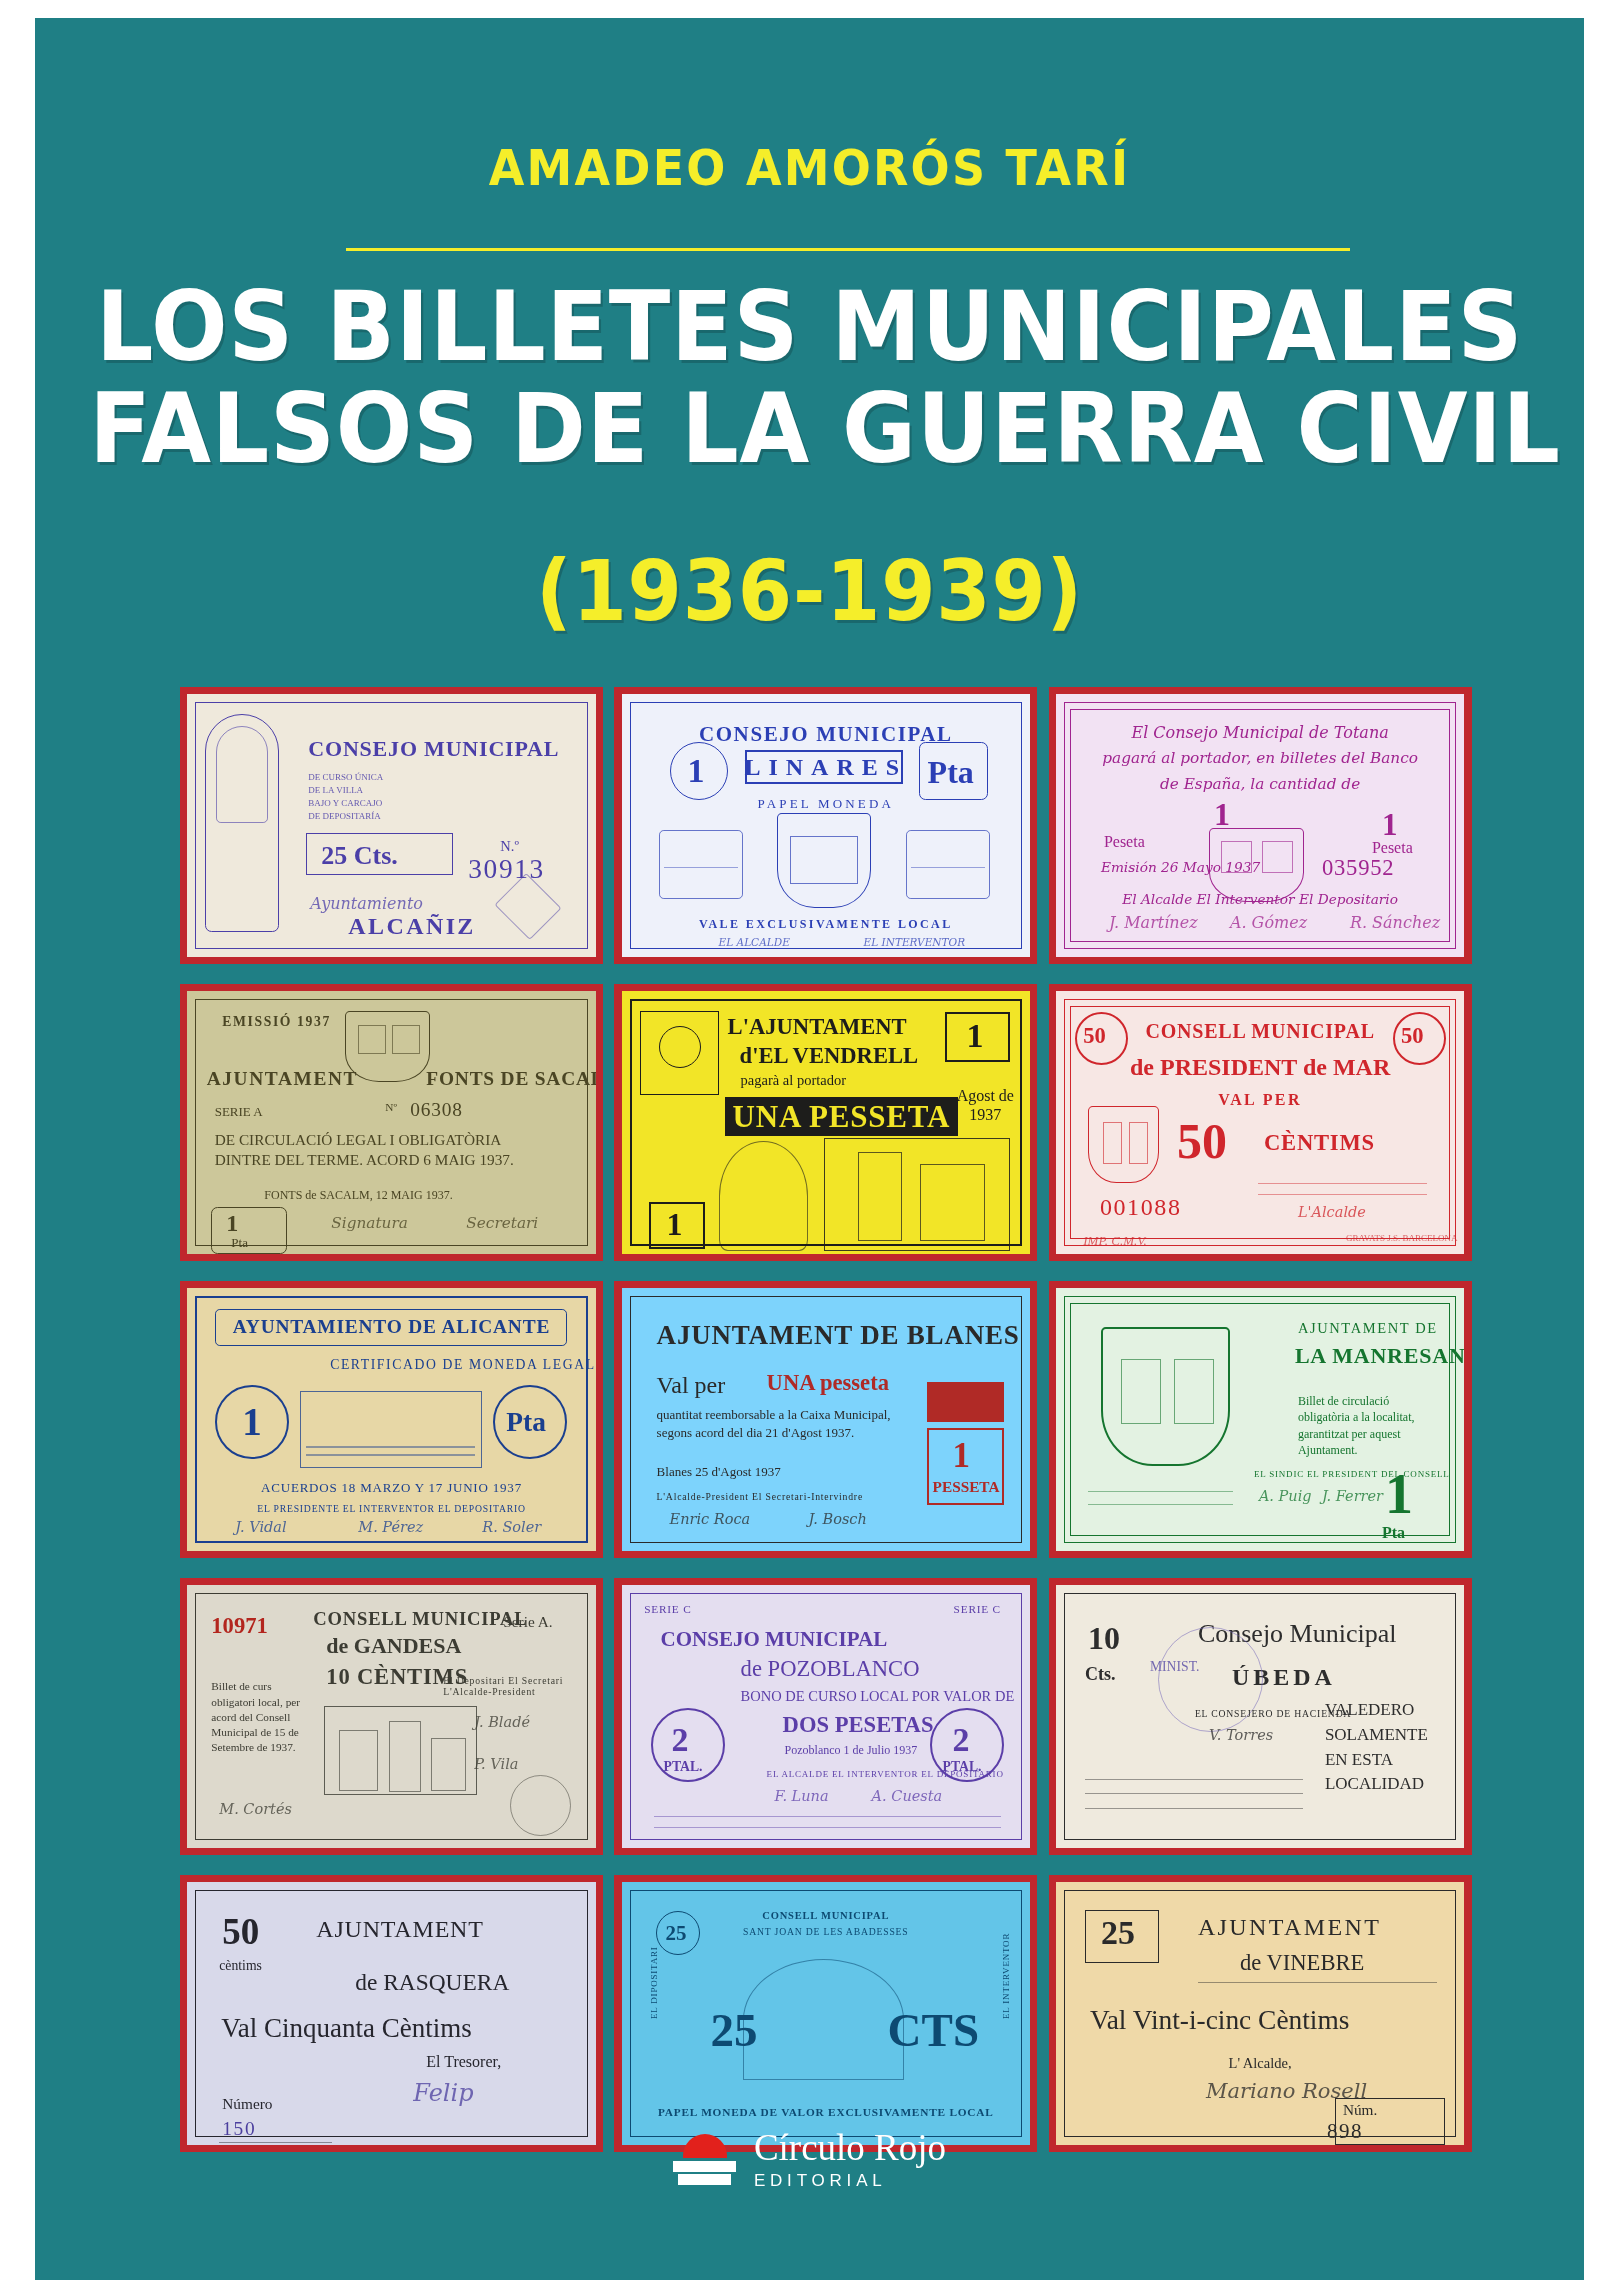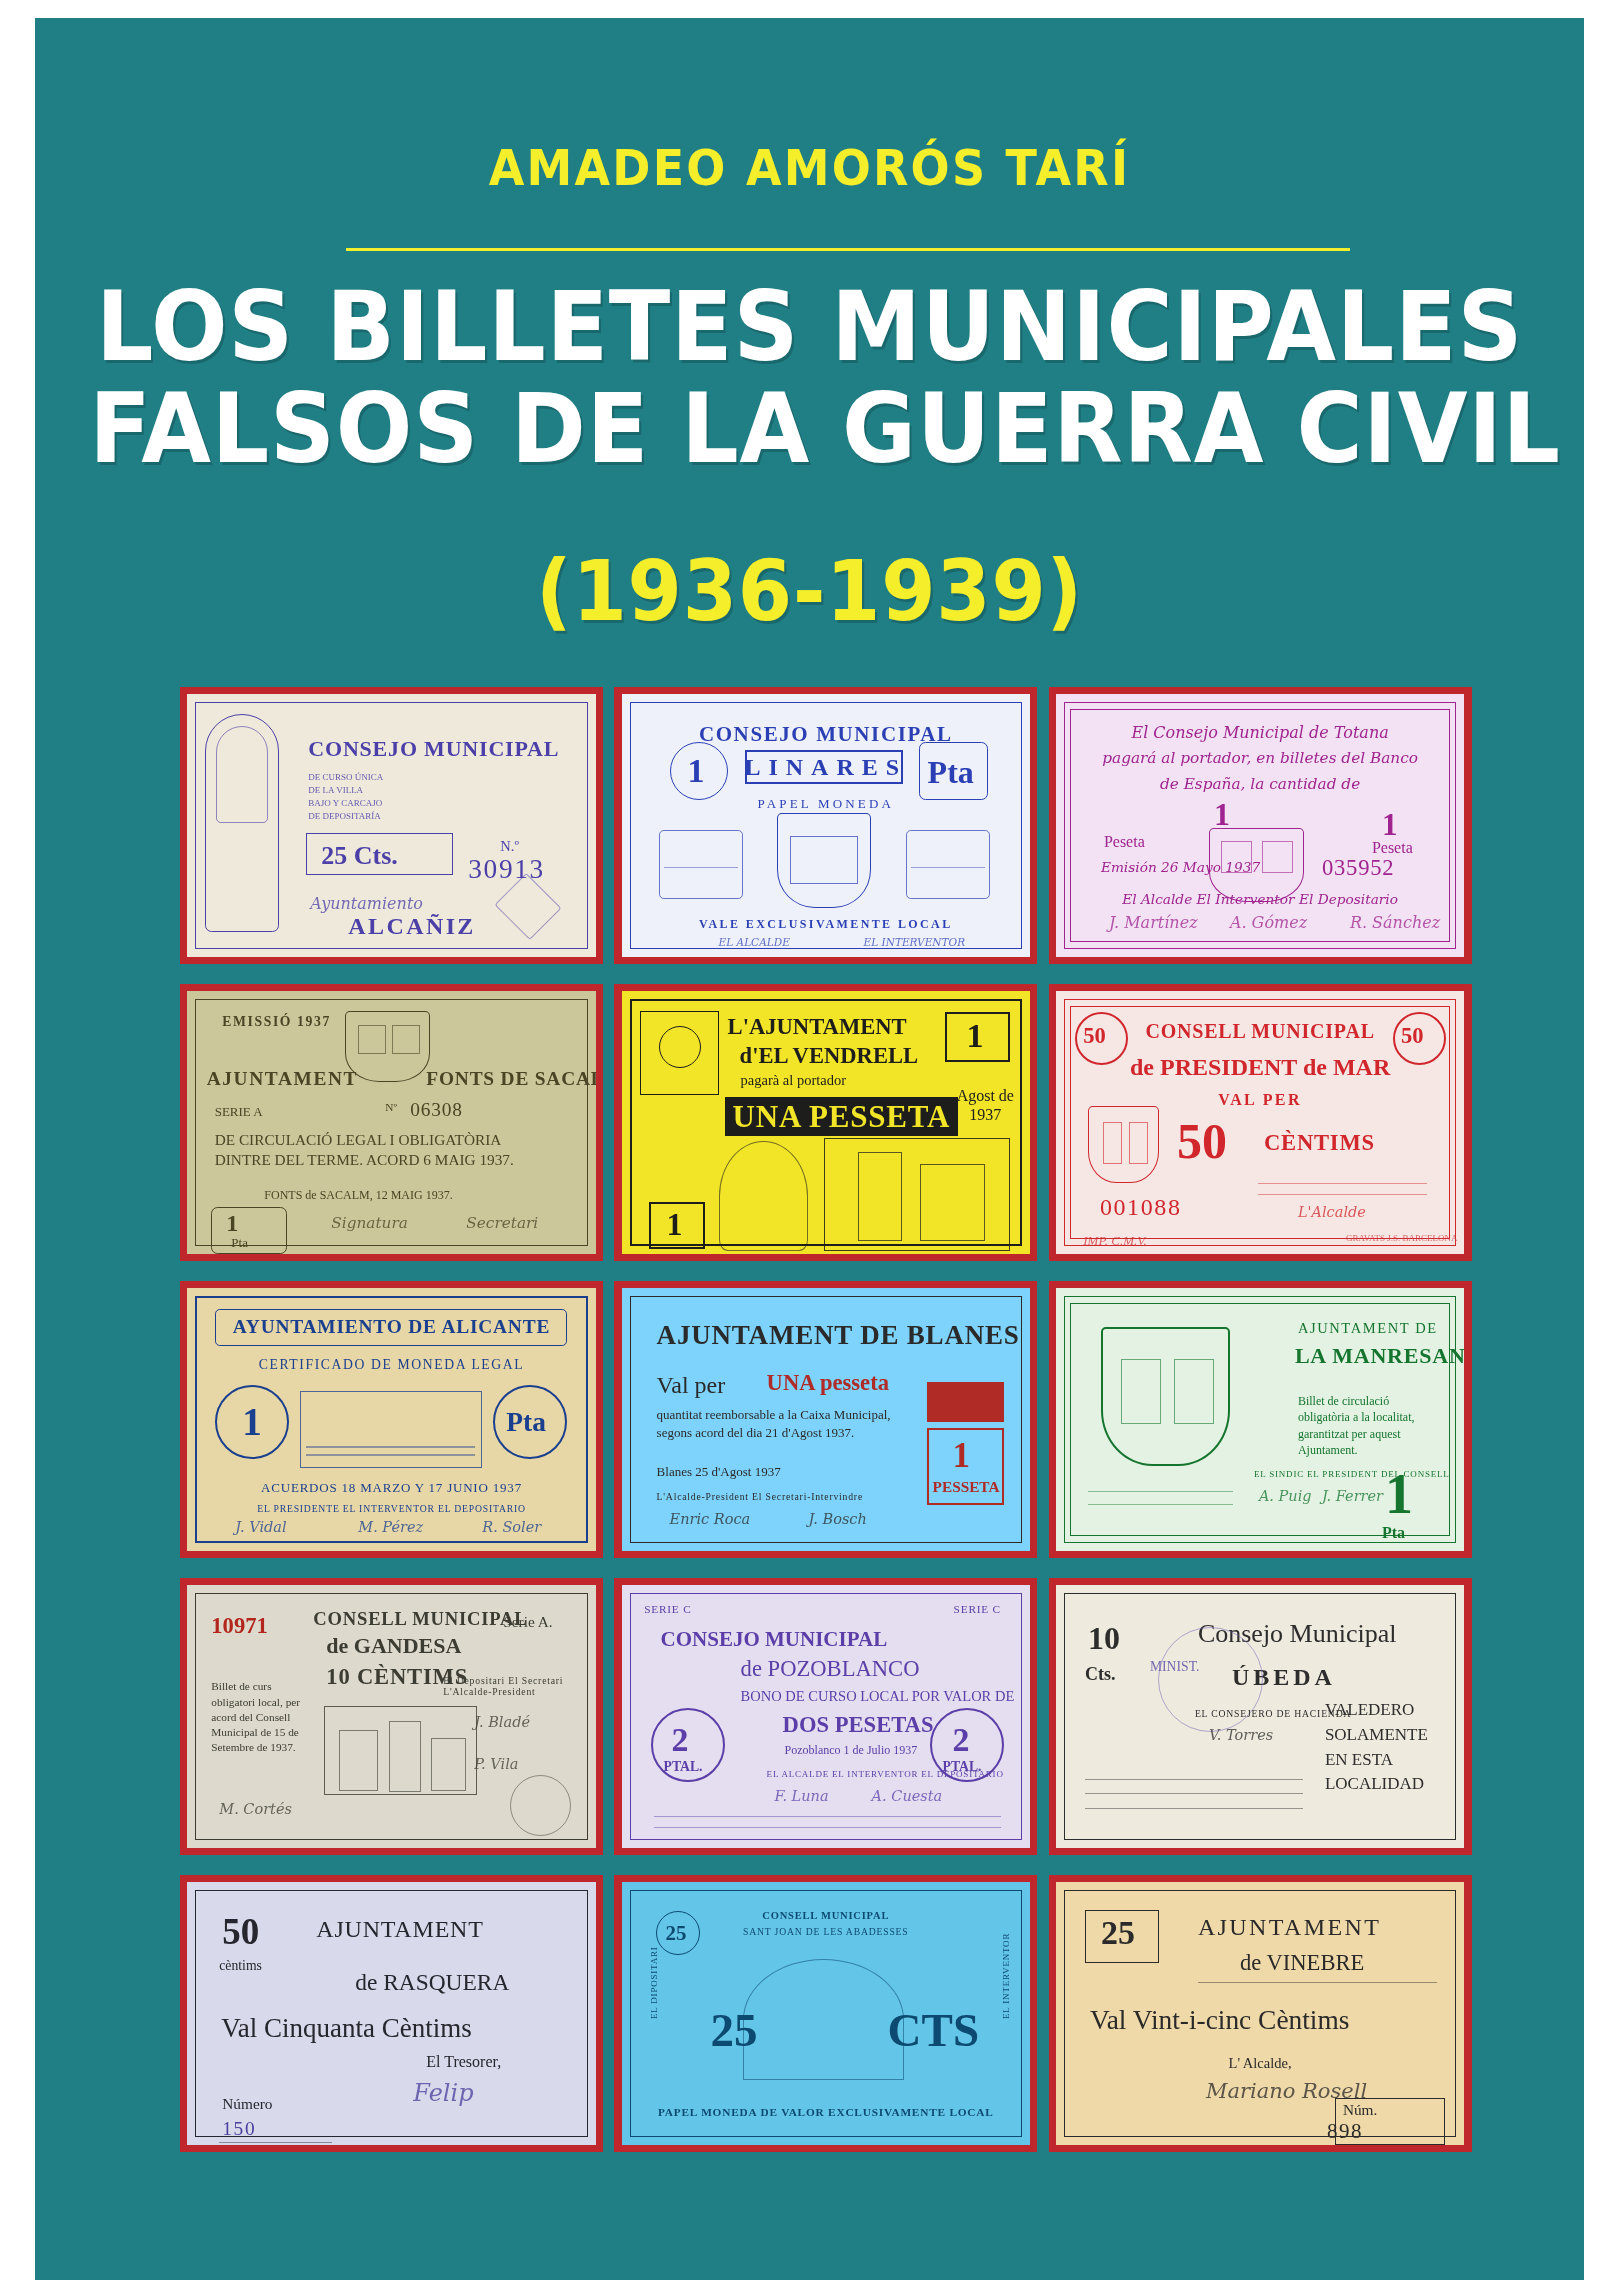--- a/index.html
+++ b/index.html
@@ -332,21 +332,21 @@
           <div class="ln" style="left:27.4px; top:242px; font-size:13px; opacity:.7;font-style:italic;">IMP. C.M.V.</div>
           <div class="ln" style="left:290px; top:242px; font-size:9px; opacity:.7;">GRAVATS J.S. BARCELONA</div>
         </div>
       </div>
 
       <div class="note-frame">
         <div class="note n7">
           <div class="brd" style="border-width:2.4px;"></div>
           <div class="box" style="left:27.4px; top:21px; width:352px; height:37px; border-radius:4.8px;"></div>
           <div class="ln ctr" style="top:27.4px; font-size:19.4px; font-weight:bold; letter-spacing:0.8px;">AYUNTAMIENTO DE ALICANTE</div>
-          <div class="ln ctr" style="top:69px; font-size:13.7px; letter-spacing:1.6px;">CERTIFICADO DE MONEDA LEGAL</div>
+          <div class="ln ctr" style="top:69px; font-size:13.7px; letter-spacing:1.6px;text-align:right;">CERTIFICADO DE MONEDA LEGAL</div>
           <div class="box" style="left:27.4px; top:97px; width:74px; height:74px; border-radius:50%; border-width:2.4px;"></div>
           <div class="ln" style="left:55px; top:111px; font-size:39px; font-weight:bold;">1</div>
           <div class="box" style="left:306px; top:97px; width:74px; height:74px; border-radius:50%; border-width:2.4px;"></div>
           <div class="ln" style="left:319px; top:119px; font-size:27.4px; font-weight:bold;">Pta</div>
           <div class="box" style="left:113px; top:103px; width:182px; height:77px; border-width:0.8px; opacity:.75;"></div>
           <div class="wave" style="left:119px; top:158px; width:169px; height:1.6px;"></div>
           <div class="wave" style="left:119px; top:166px; width:169px; height:1.6px;"></div>
           <div class="ln ctr" style="top:192px; font-size:13px; letter-spacing:0.8px;">ACUERDOS 18 MARZO Y 17 JUNIO 1937</div>
           <div class="ln ctr" style="top:215px; font-size:9.7px; letter-spacing:0.8px;">EL PRESIDENTE    EL INTERVENTOR    EL DEPOSITARIO</div>
           <div class="sign" style="left:48px; top:231px; font-size:14.5px;">J. Vidal</div>
@@ -500,16 +500,29 @@
           <div class="ln ctr" style="top:173px; font-size:14.5px;">L' Alcalde,</div>
           <div class="sign" style="left:150px; top:197px; font-size:21px;">Mariano Rosell</div>
           <div class="box" style="left:279px; top:216px; width:110px; height:47px; border-width:1.6px;"></div>
           <div class="ln" style="left:287px; top:219px; font-size:15.3px;">Núm.</div>
           <div class="ln" style="left:271px; top:237px; font-size:21px; letter-spacing:1.6px;">898</div>
         </div>
       </div>
 
     </div>
 
+    <div class="publisher">
+      <div class="pub-inner">
+        <div class="pub-mark">
+          <div class="dot"></div>
+          <div class="bar1"></div>
+          <div class="bar2"></div>
+        </div>
+        <div class="pub-text">
+          <div class="pub-name">Círculo Rojo</div>
+          <div class="pub-sub">EDITORIAL</div>
+        </div>
+      </div>
+    </div>
 
   </div>
 </div>
 
 
 </body></html>

